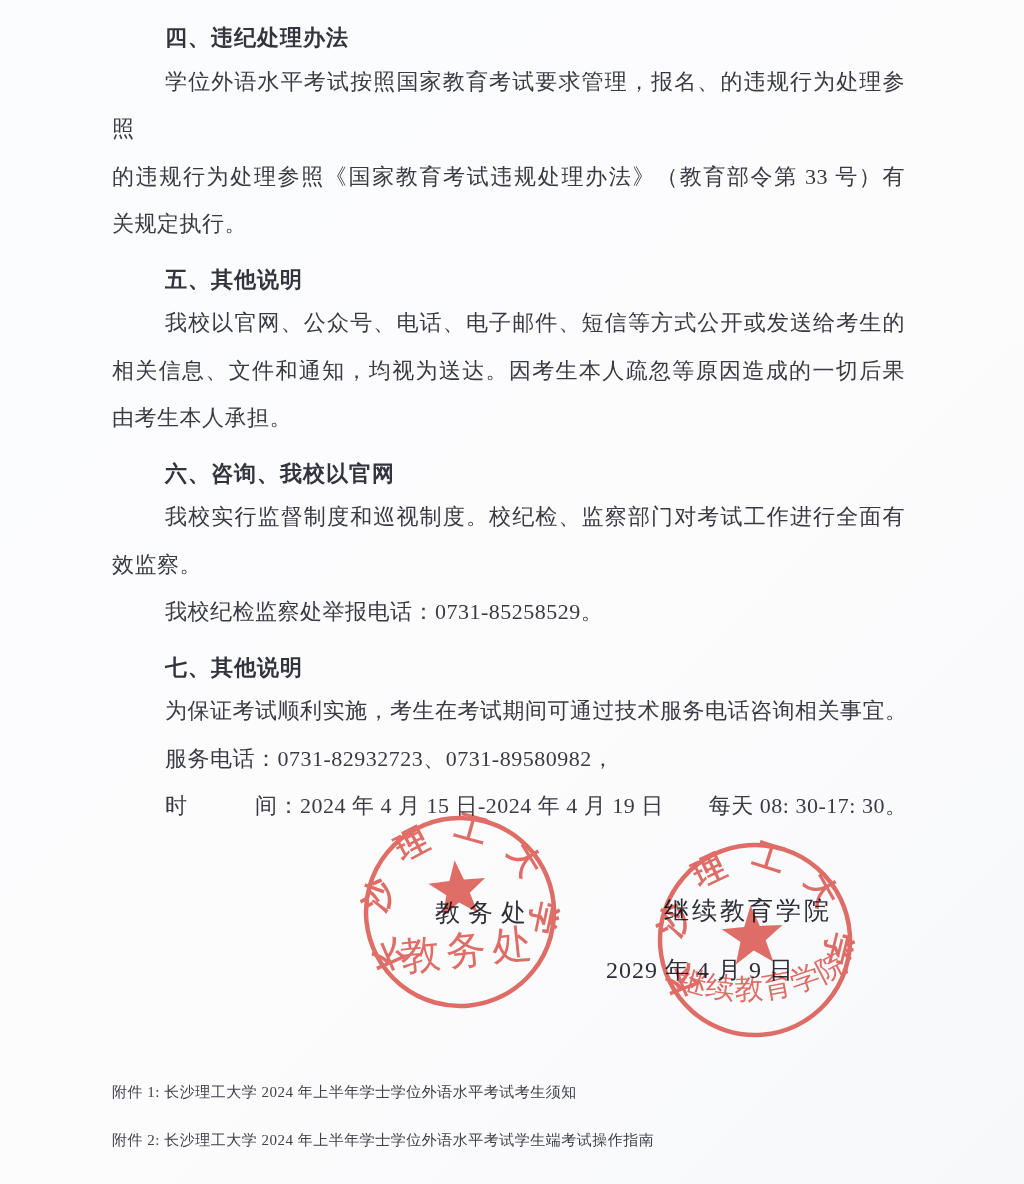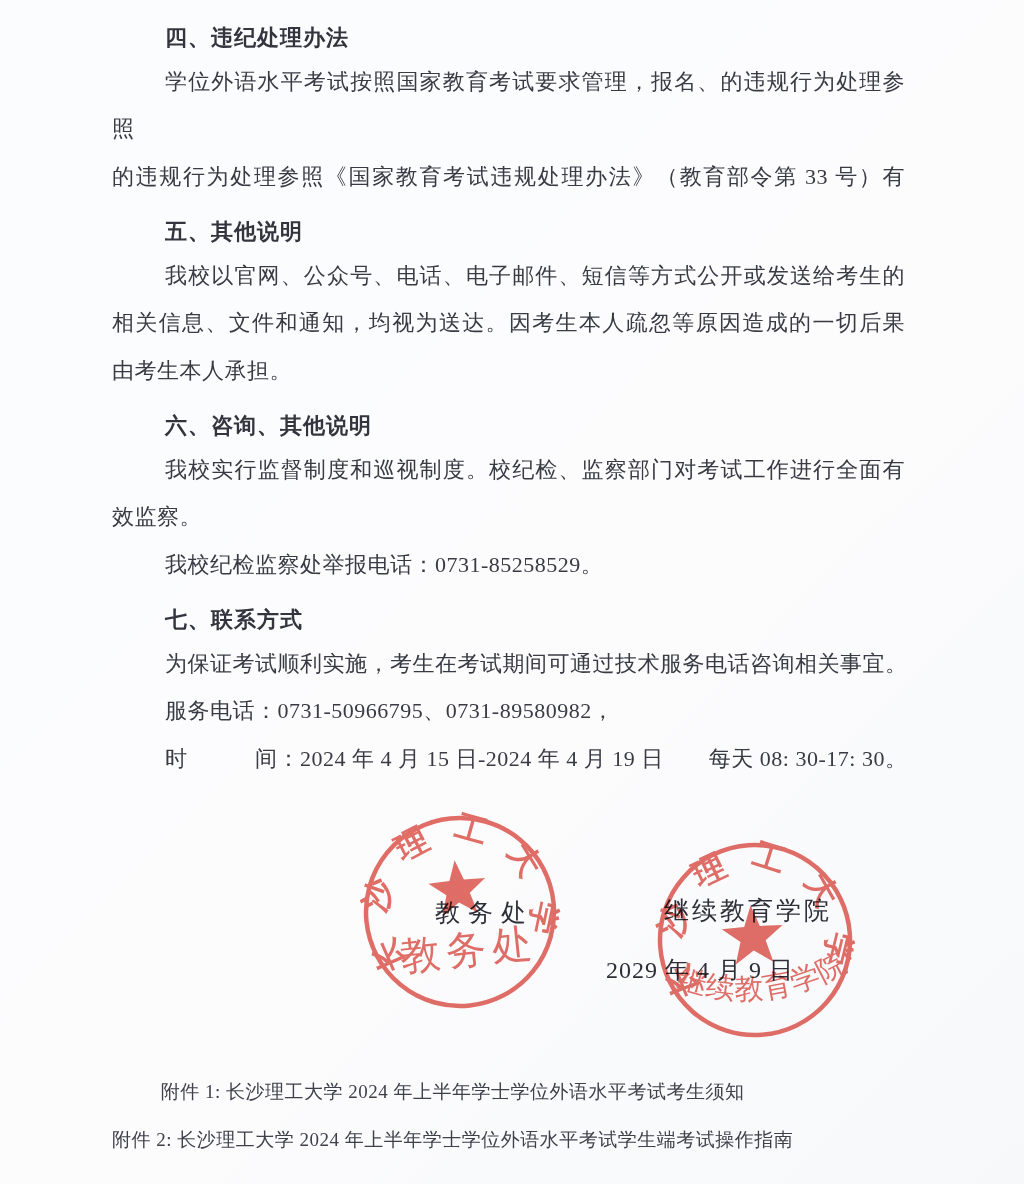--- a/index.html
+++ b/index.html
@@ -57,48 +57,48 @@
     position:absolute;
     z-index:2;
     mix-blend-mode:multiply;
     opacity:0.82;
   }
   .stamp-left{ left:360px; top:812px; transform:rotate(-6deg); }
   .stamp-right{ left:655px; top:840px; transform:rotate(-4deg); }
   .attachments{
     position:absolute;
     left:112px; top:1068px;
-    font-size:19px;
+    font-size:15px;
     letter-spacing:0.5px;
     color:#40404b;
-    text-align:center;
   }
   .attachments .line{ line-height:48px; white-space:pre; }
 </style>
 </head>
 <body>
 
 <div class="page">
 
   <div class="doc-text">
 
   <div class="line heading">四、违纪处理办法</div>
       <div class="line first-full">学位外语水平考试按照国家教育考试要求管理，报名、的违规行为处理参照</div>
       <div class="line cont-full">的违规行为处理参照《国家教育考试违规处理办法》（教育部令第 33 号）有</div>
+      <div class="line cont">关规定执行。</div>
       <div class="line heading">五、其他说明</div>
       <div class="line first-full">我校以官网、公众号、电话、电子邮件、短信等方式公开或发送给考生的</div>
       <div class="line cont-full">相关信息、文件和通知，均视为送达。因考生本人疏忽等原因造成的一切后果</div>
       <div class="line cont">由考生本人承担。</div>
-      <div class="line heading">六、咨询、其他说明</div>
+      <div class="line heading">六、咨询、我校以官网</div>
       <div class="line first-full">我校实行监督制度和巡视制度。校纪检、监察部门对考试工作进行全面有</div>
       <div class="line cont">效监察。</div>
       <div class="line first">我校纪检监察处举报电话：0731-85258529。</div>
-      <div class="line heading">七、联系方式</div>
+      <div class="line heading">七、其他说明</div>
       <div class="line first">为保证考试顺利实施，考生在考试期间可通过技术服务电话咨询相关事宜。</div>
-      <div class="line first">服务电话：0731-50966795、0731-89580982，</div>
+      <div class="line first">服务电话：0731-82932723、0731-89580982，</div>
       <div class="line first">时　　　间：2024 年 4 月 15 日-2024 年 4 月 19 日　　每天 08: 30-17: 30。</div>
     </div>
 
   <div class="sig-area">
     <div class="sig-text sig-office1">教务处</div>
     <div class="sig-text sig-office2">继续教育学院</div>
     <div class="sig-text sig-date">2029 年 4 月 9 日</div>
 
     <svg class="stamp stamp-left" width="200" height="200" viewBox="0 0 200 200">
       <circle cx="100" cy="100" r="94" fill="none" stroke="#dd4f46" stroke-width="4.5"></circle>

